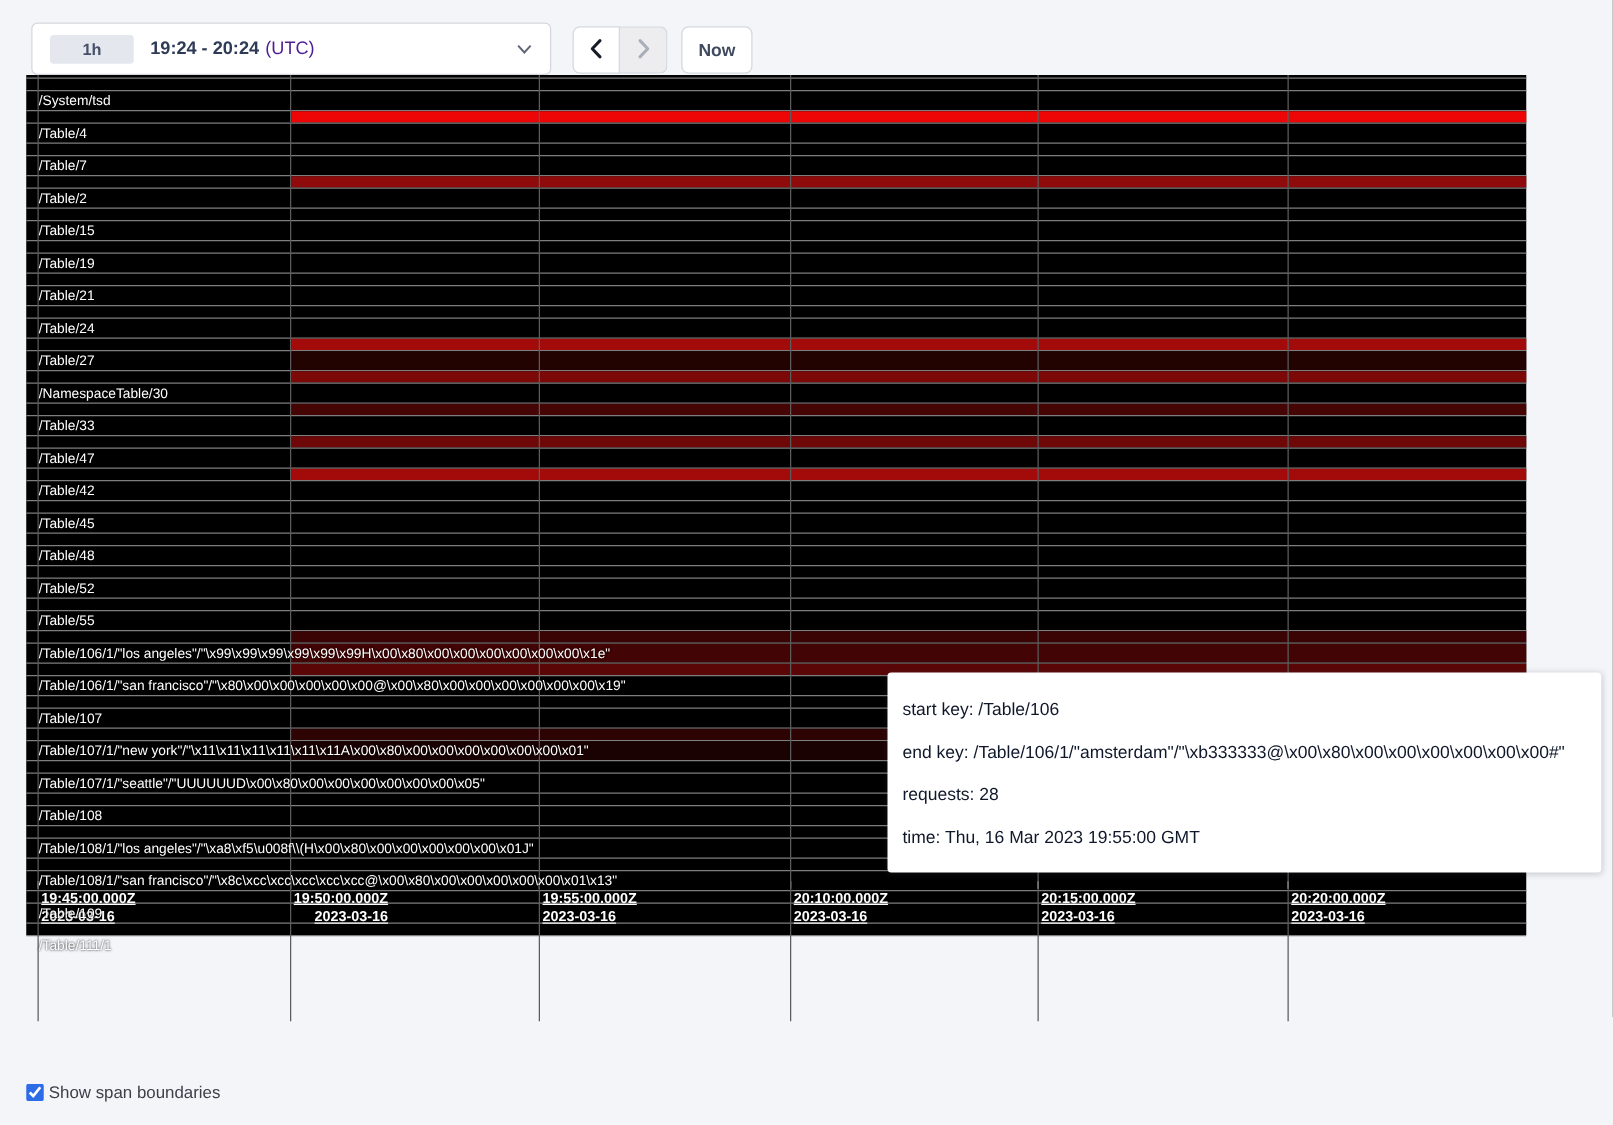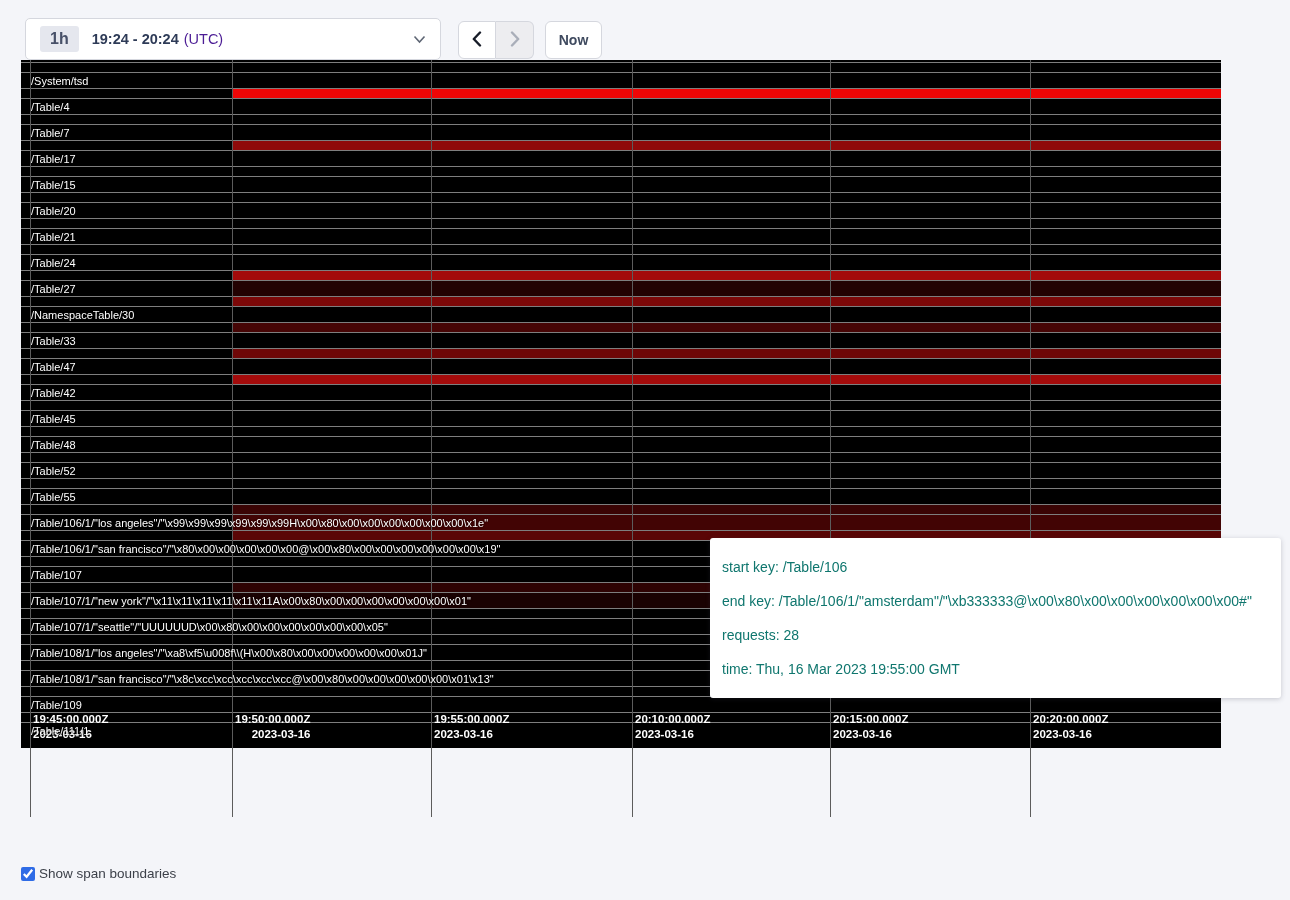--- a/index.html
+++ b/index.html
@@ -2,21 +2,21 @@
 <html><head>
 <meta charset="utf-8">
 <style>
   html,body { margin:0; padding:0; background:#f4f5f9; font-family:"Liberation Sans",sans-serif; }
   .page { position:relative; width:1290px; height:900px; overflow:hidden; background:#f4f5f9; }
 
   
   .time-select { position:absolute; left:25px; top:18px; width:416px; height:42px; background:#fff;
     border:1px solid #d5d7de; border-radius:5px; display:flex; align-items:center; gap:13px;
     padding:0 14px; box-sizing:border-box; cursor:pointer; }
-  .badge { background:#e5e7ee; color:#475068; font-weight:700; font-size:16px; padding:4px 10px; border-radius:3px; }
+  .badge { background:#e5e7ee; color:#475068; font-weight:700; font-size:13px; padding:4px 26px; border-radius:3px; }
   .range { color:#2e3b57; font-weight:700; font-size:14.5px; white-space:nowrap; }
   .utc { color:#4c1d95; font-size:14.5px; margin-left:-8px; }
   .chev-down { margin-left:auto; display:flex; }
 
   .nav-group { position:absolute; left:458px; top:21px; display:flex; }
   .nav-btn { width:38px; height:38px; background:#fff; border:1px solid #d5d7de; display:flex;
     align-items:center; justify-content:center; padding:0; cursor:pointer; }
   .nav-btn.prev { border-radius:6px 0 0 6px; }
   .nav-btn.next { border-radius:0 6px 6px 0; background:#ededf0; border-left:none; cursor:default; }
   .now-btn { position:absolute; left:545px; top:21px; width:57px; height:38px; background:#fff;
@@ -30,26 +30,26 @@
   .hm-strip { height:10px; position:relative; border-top:1px solid #7e7e7e; box-sizing:border-box; }
   .hm-labelarea { height:16px; position:relative; border-top:1px solid #7e7e7e; box-sizing:border-box; }
   .hm-seg { position:absolute; top:0; bottom:0; left:212px; right:0; }
   .hm-label { position:absolute; left:10px; top:1px; color:#fff; font-size:11px; line-height:14px;
     white-space:nowrap; z-index:5; text-shadow:0 0 2px #000; }
   .vline { position:absolute; top:0; width:1px; height:757px; background:#5c5c5c; z-index:4; }
 
   .axis { position:absolute; left:0; bottom:0; width:100%; height:43px; }
   .tick { position:absolute; top:0; width:1px; height:6px; background:#e0e0e0; }
   .axis-label { position:absolute; top:7px; color:#fff; font-size:11.5px; font-weight:700;
-    line-height:15px; white-space:nowrap; }
+    line-height:15px; white-space:nowrap;text-decoration:underline; }
 
   
   .tooltip { position:absolute; left:710px; top:538px; width:571px; background:#fff; border-radius:3px;
     box-shadow:0 1px 5px rgba(60,60,80,.25); z-index:10; padding:12px 0; box-sizing:border-box; }
-  .tooltip p { margin:0; padding:9px 12px; font-size:14px; color:#0f766e; white-space:nowrap; }
+  .tooltip p { margin:0; padding:9px 12px; font-size:14px; color:#0f172a; white-space:nowrap; }
 
   
   .footer { position:absolute; left:21px; top:866px; display:flex; align-items:center; gap:4px;
     font-size:13.5px; color:#3c4049; cursor:pointer; }
   .footer input { width:14px; height:14px; margin:0; accent-color:#2e6be6; }
 </style>
 </head>
 <body>
 
 <div class="page">
@@ -104,33 +104,33 @@
           <div class="hm-strip"></div>
           <div class="hm-labelarea">
             <span class="hm-label">/Table/7</span>
           </div>
         </div>
         <div class="hm-row">
           <div class="hm-strip">
             <div class="hm-seg" style="background: rgb(143, 10, 10);"></div>
           </div>
           <div class="hm-labelarea">
-            <span class="hm-label">/Table/17</span>
+            <span class="hm-label">/Table/2</span>
           </div>
         </div>
         <div class="hm-row">
           <div class="hm-strip"></div>
           <div class="hm-labelarea">
             <span class="hm-label">/Table/15</span>
           </div>
         </div>
         <div class="hm-row">
           <div class="hm-strip"></div>
           <div class="hm-labelarea">
-            <span class="hm-label">/Table/20</span>
+            <span class="hm-label">/Table/19</span>
           </div>
         </div>
         <div class="hm-row">
           <div class="hm-strip"></div>
           <div class="hm-labelarea">
             <span class="hm-label">/Table/21</span>
           </div>
         </div>
         <div class="hm-row">
           <div class="hm-strip"></div>
@@ -232,20 +232,26 @@
           </div>
           <div class="hm-labelarea">
             <div class="hm-seg" style="background: rgb(26, 2, 2);"></div>
             <span class="hm-label">/Table/107/1/"new york"/"\x11\x11\x11\x11\x11\x11A\x00\x80\x00\x00\x00\x00\x00\x00\x01"</span>
           </div>
         </div>
         <div class="hm-row">
           <div class="hm-strip"></div>
           <div class="hm-labelarea">
             <span class="hm-label">/Table/107/1/"seattle"/"UUUUUUD\x00\x80\x00\x00\x00\x00\x00\x00\x05"</span>
+          </div>
+        </div>
+        <div class="hm-row">
+          <div class="hm-strip"></div>
+          <div class="hm-labelarea">
+            <span class="hm-label">/Table/108</span>
           </div>
         </div>
         <div class="hm-row">
           <div class="hm-strip"></div>
           <div class="hm-labelarea">
             <span class="hm-label">/Table/108/1/"los angeles"/"\xa8\xf5\u008f\\(H\x00\x80\x00\x00\x00\x00\x00\x01J"</span>
           </div>
         </div>
         <div class="hm-row">
           <div class="hm-strip"></div>

